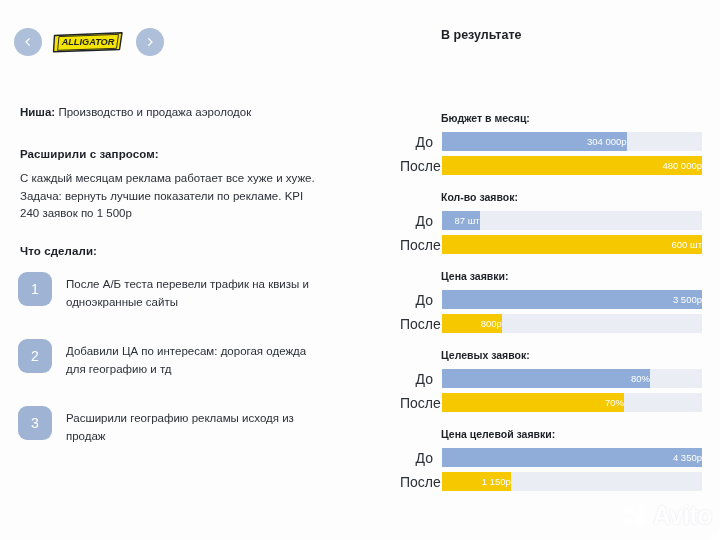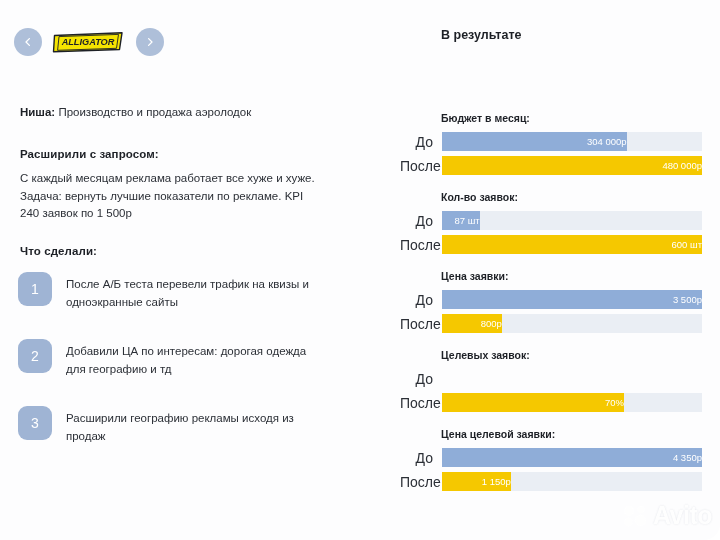--- a/index.html
+++ b/index.html
@@ -340,20 +340,25 @@
               <span class="bar-value">800р</span>
             </div>
           </div>
         </div>
       </div>
 
       <div class="chart-group">
         <div class="chart-title">Целевых заявок:</div>
         <div class="bar-row">
           <div class="bar-label">До</div>
+          <div class="bar-track">
+            <div class="bar-fill before" style="width: 80%;">
+              <span class="bar-value">80%</span>
+            </div>
+          </div>
         </div>
         <div class="bar-row">
           <div class="bar-label">После</div>
           <div class="bar-track">
             <div class="bar-fill after" style="width: 70%;">
               <span class="bar-value">70%</span>
             </div>
           </div>
         </div>
       </div>

